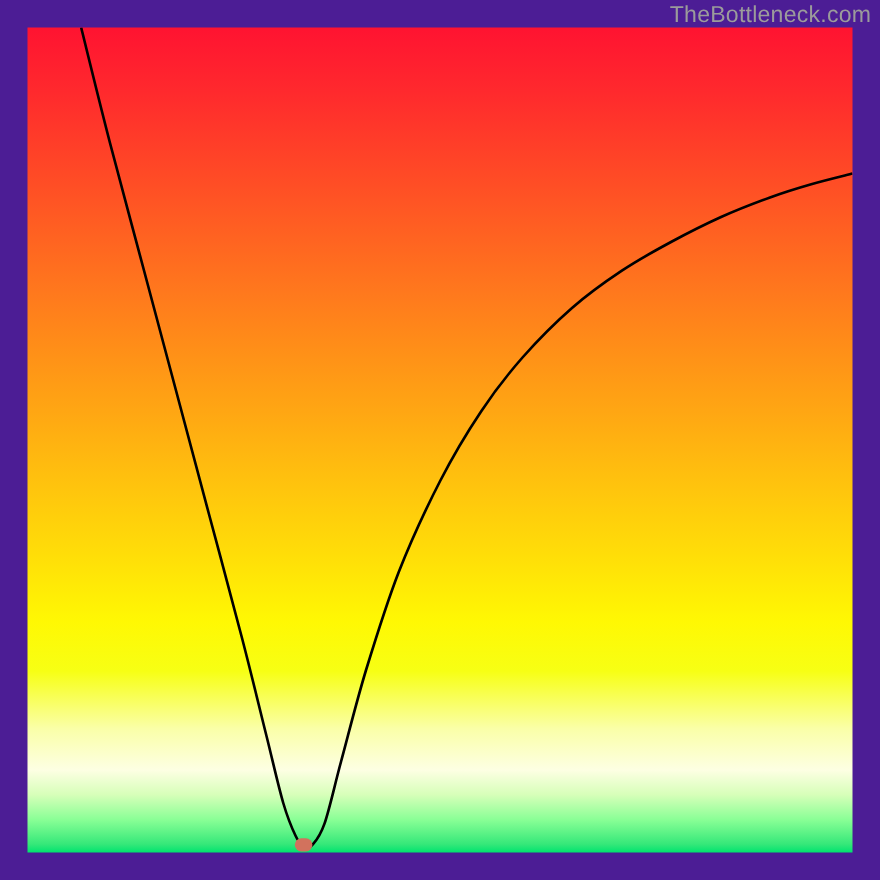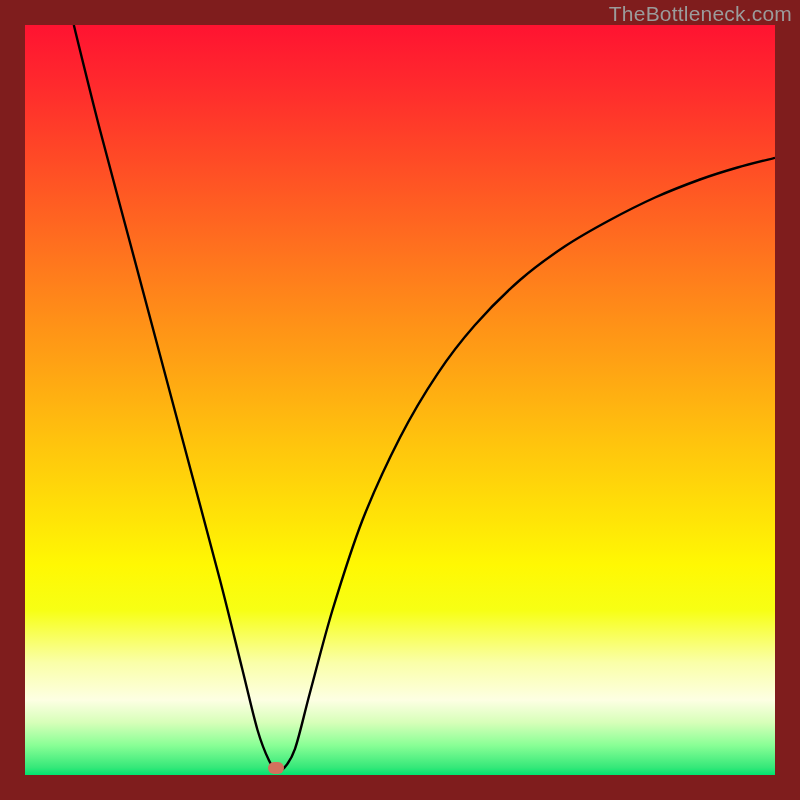--- a/index.html
+++ b/index.html
@@ -7,21 +7,21 @@
     padding: 0;
     width: 800px;
     height: 800px;
     background: #000;
     overflow: hidden;
   }
   .stage {
     position: relative;
     width: 800px;
     height: 800px;
-    background: #7f1d1d;
+    background: #4c1d95;
   }
   .plot-area {
     position: absolute;
     left: 25px;
     top: 25px;
     width: 750px;
     height: 750px;
     background: linear-gradient(to bottom,
       #ff1331 0%,
       #ff2a2d 8%,

